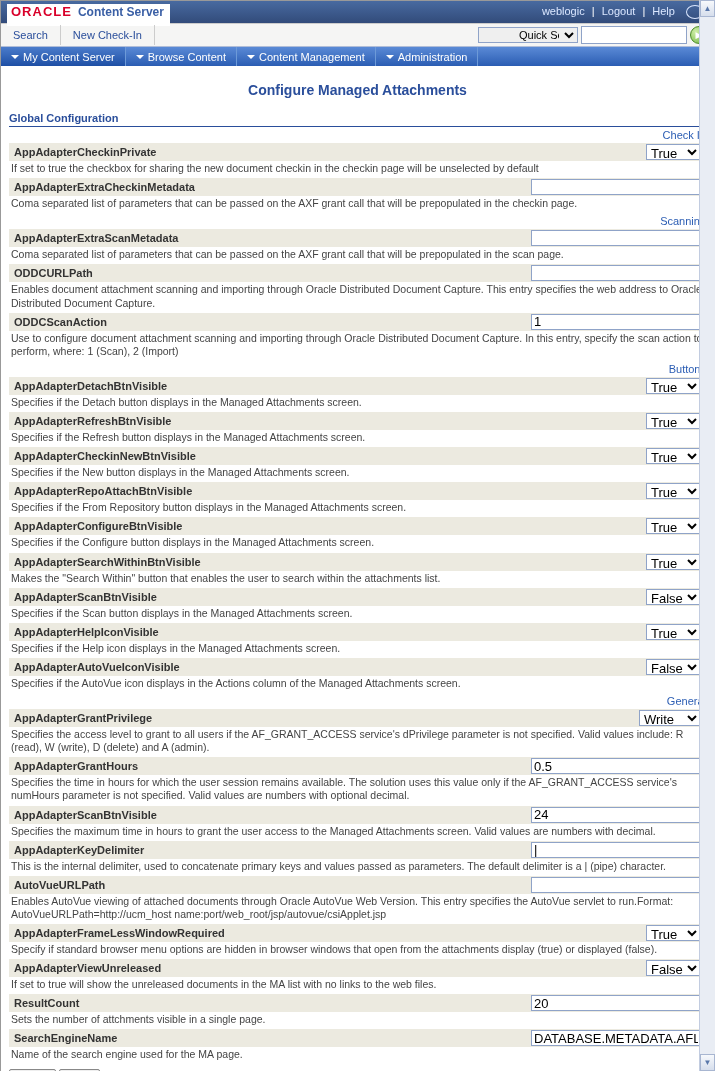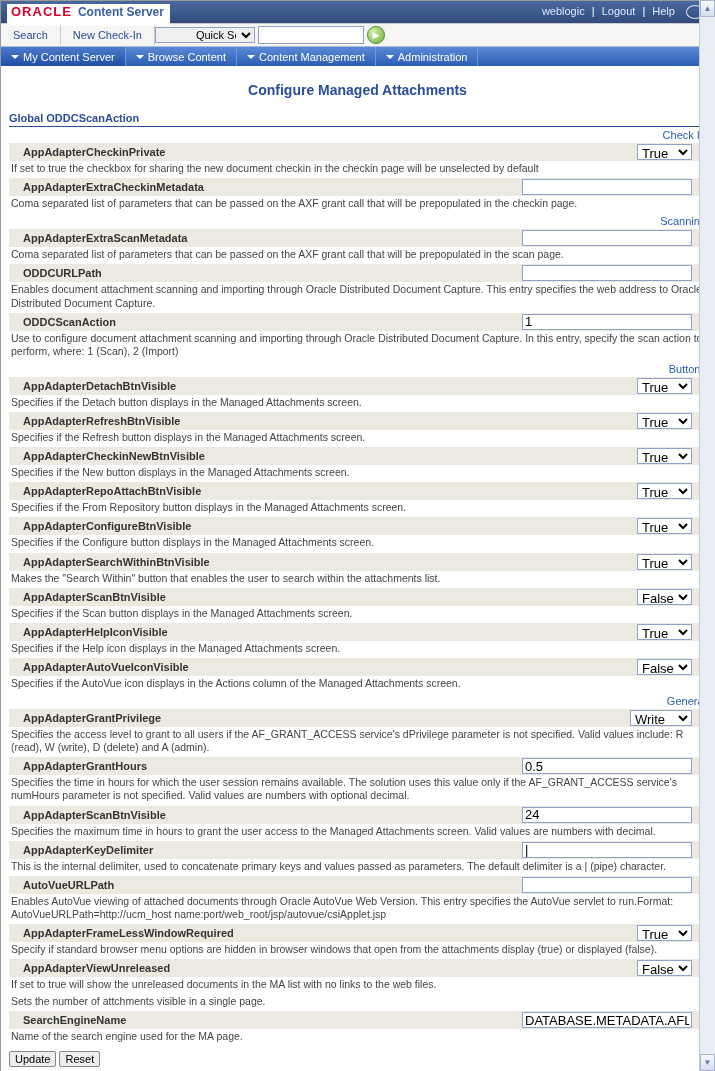--- a/index.html
+++ b/index.html
@@ -59,20 +59,21 @@
     width:16px; height:12px;
     border:1px solid #dbe7ff;
     border-radius:50%;
     vertical-align:middle;
     margin-left:4px;
   }
   
   .searchbar {
     display: flex;
     align-items: center;
+    justify-content: space-between;
     background: #f5f5f4;
     border-top: 1px solid #ccc;
     border-bottom: 1px solid #b0bdd8;
     height: 22px;
     font-size: 11px;
   }
   .searchbar .leftlinks {
     display: flex;
   }
   .searchbar .leftlinks a {
@@ -157,21 +158,21 @@
   .subhead {
     text-align: right;
     color: #2b5db3;
     font-size: 11px;
     margin: 2px 0;
   }
   .param-name {
     background: #eceae0;
     font-weight: bold;
     font-size: 11px;
-    padding: 1px 14px;
+    padding: 1px 5px;
     display: flex;
     align-items: center;
     justify-content: space-between;
     min-height:16px;
     gap:6px;
   }
   .param-name .ctrl select,
   .param-name .ctrl input {
     font-size: 13px;
     border: 1px solid #8fa3c8;
@@ -268,21 +269,21 @@
         </div>
     <div class="menuitem">
           <span class="caret"></span>
           <span>Administration</span>
         </div>
   </div>
 
   <div class="main">
     <h2 class="pagetitle">Configure Managed Attachments</h2>
 
-    <div class="section-title">Global ODDCScanAction</div>
+    <div class="section-title">Global Configuration</div>
     <div class="subhead">Check In</div>
 
     <div class="param-name">
       <span>AppAdapterCheckinPrivate</span>
       <span class="ctrl"><select><option>True</option></select></span>
     </div>
     <div class="param-desc">If set to true the checkbox for sharing the new document checkin in the checkin page will be unselected by default</div>
 
     <div class="param-name">
       <span>AppAdapterExtraCheckinMetadata</span>
@@ -403,20 +404,24 @@
       <span class="ctrl"><select><option>True</option></select></span>
         </div>
     <div class="param-desc">Specify if standard browser menu options are hidden in browser windows that open from the attachments display (true) or displayed (false).</div>
 
     <div class="param-name">
           <span>AppAdapterViewUnreleased</span>
       <span class="ctrl"><select><option>False</option></select></span>
         </div>
     <div class="param-desc">If set to true will show the unreleased documents in the MA list with no links to the web files.</div>
 
+    <div class="param-name">
+          <span>ResultCount</span>
+      <span class="ctrl"><input type="text" value="20" style=""></span>
+        </div>
     <div class="param-desc">Sets the number of attchments visible in a single page.</div>
 
     <div class="param-name">
           <span>SearchEngineName</span>
       <span class="ctrl"><input type="text" value="DATABASE.METADATA.AFLIST" style=""></span>
         </div>
     <div class="param-desc">Name of the search engine used for the MA page.</div>
 
     <div class="btn-row">
       <button class="btn">Update</button>

